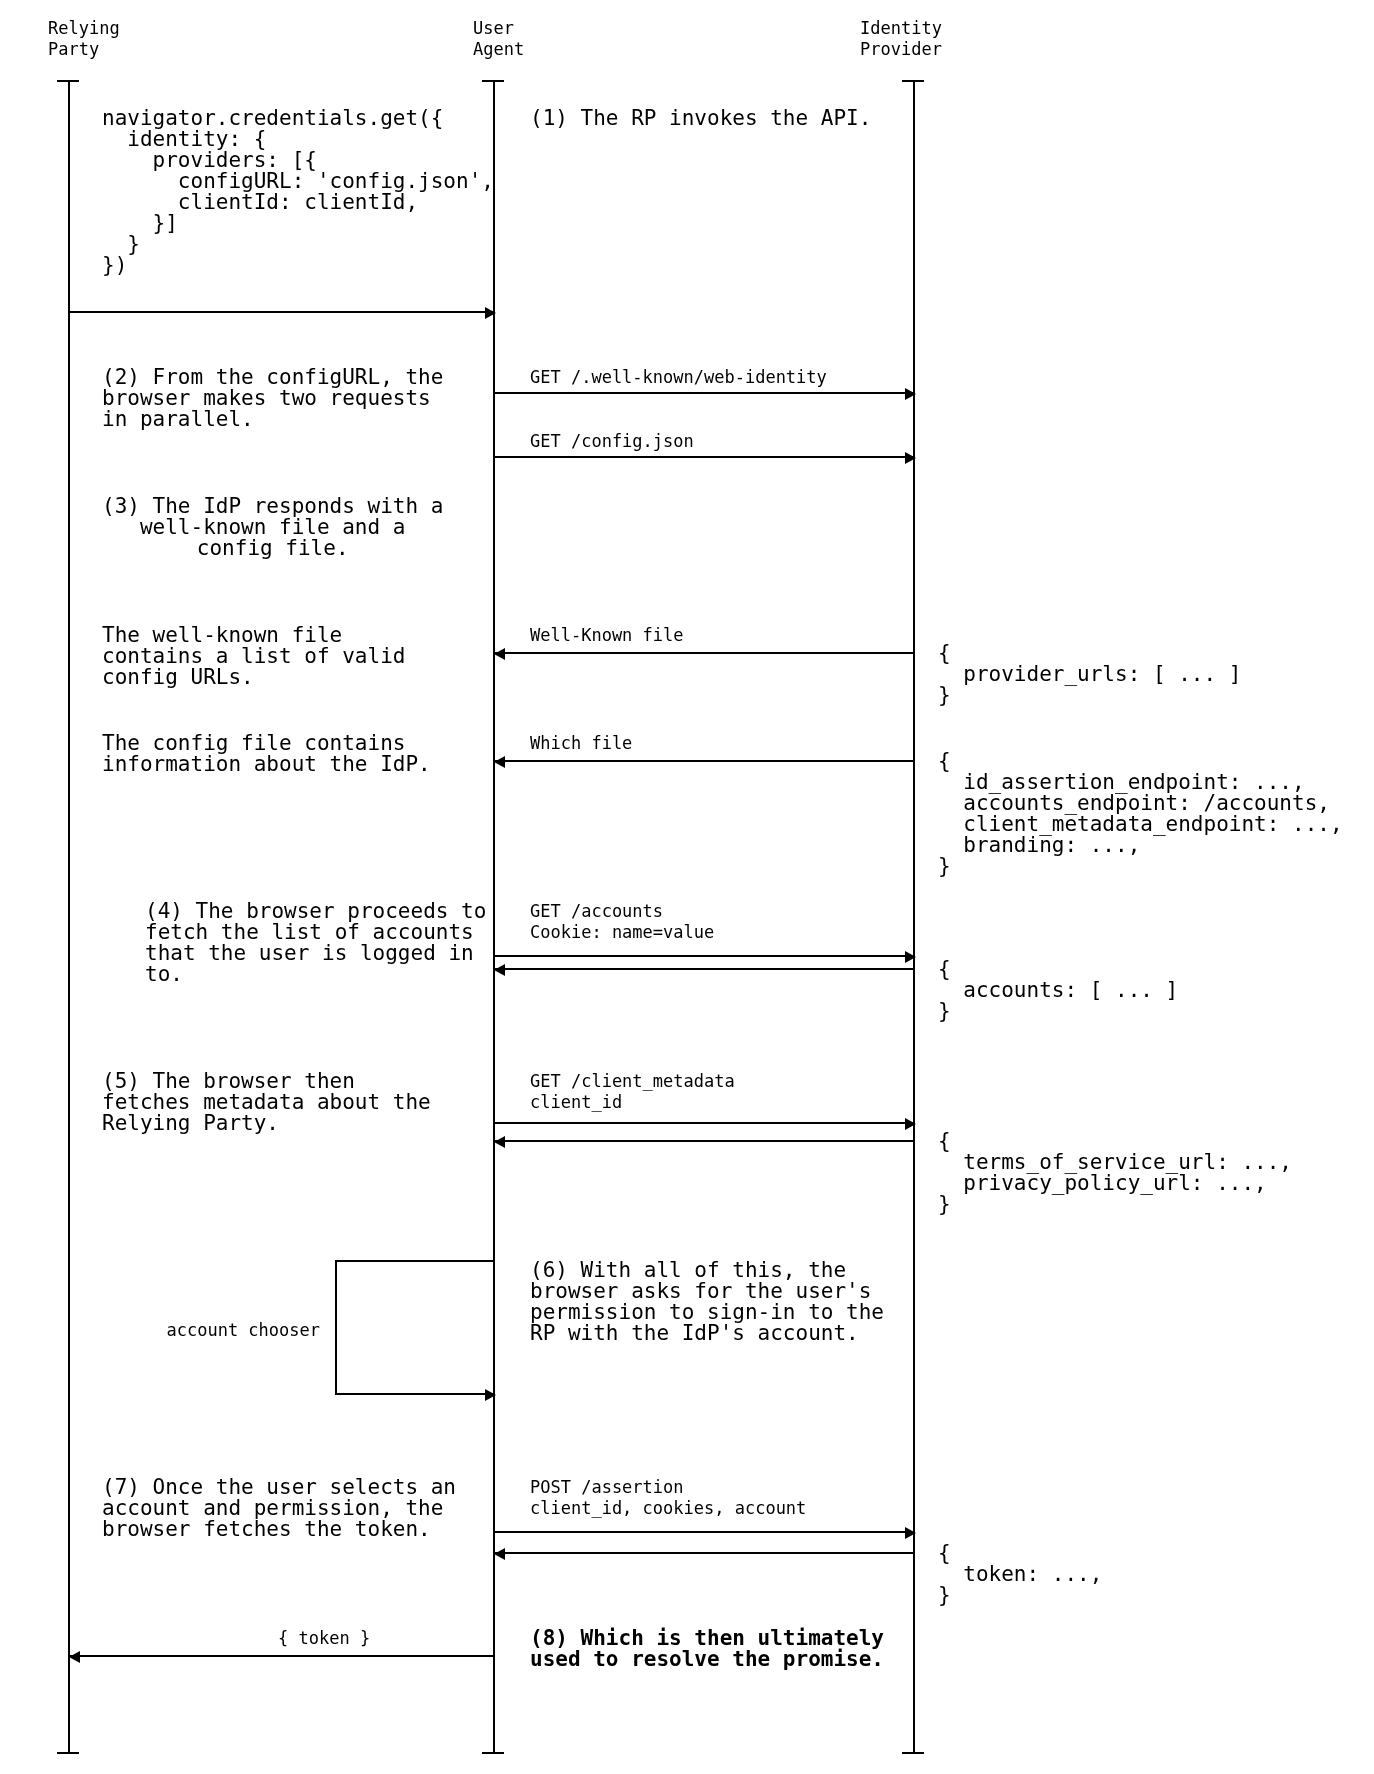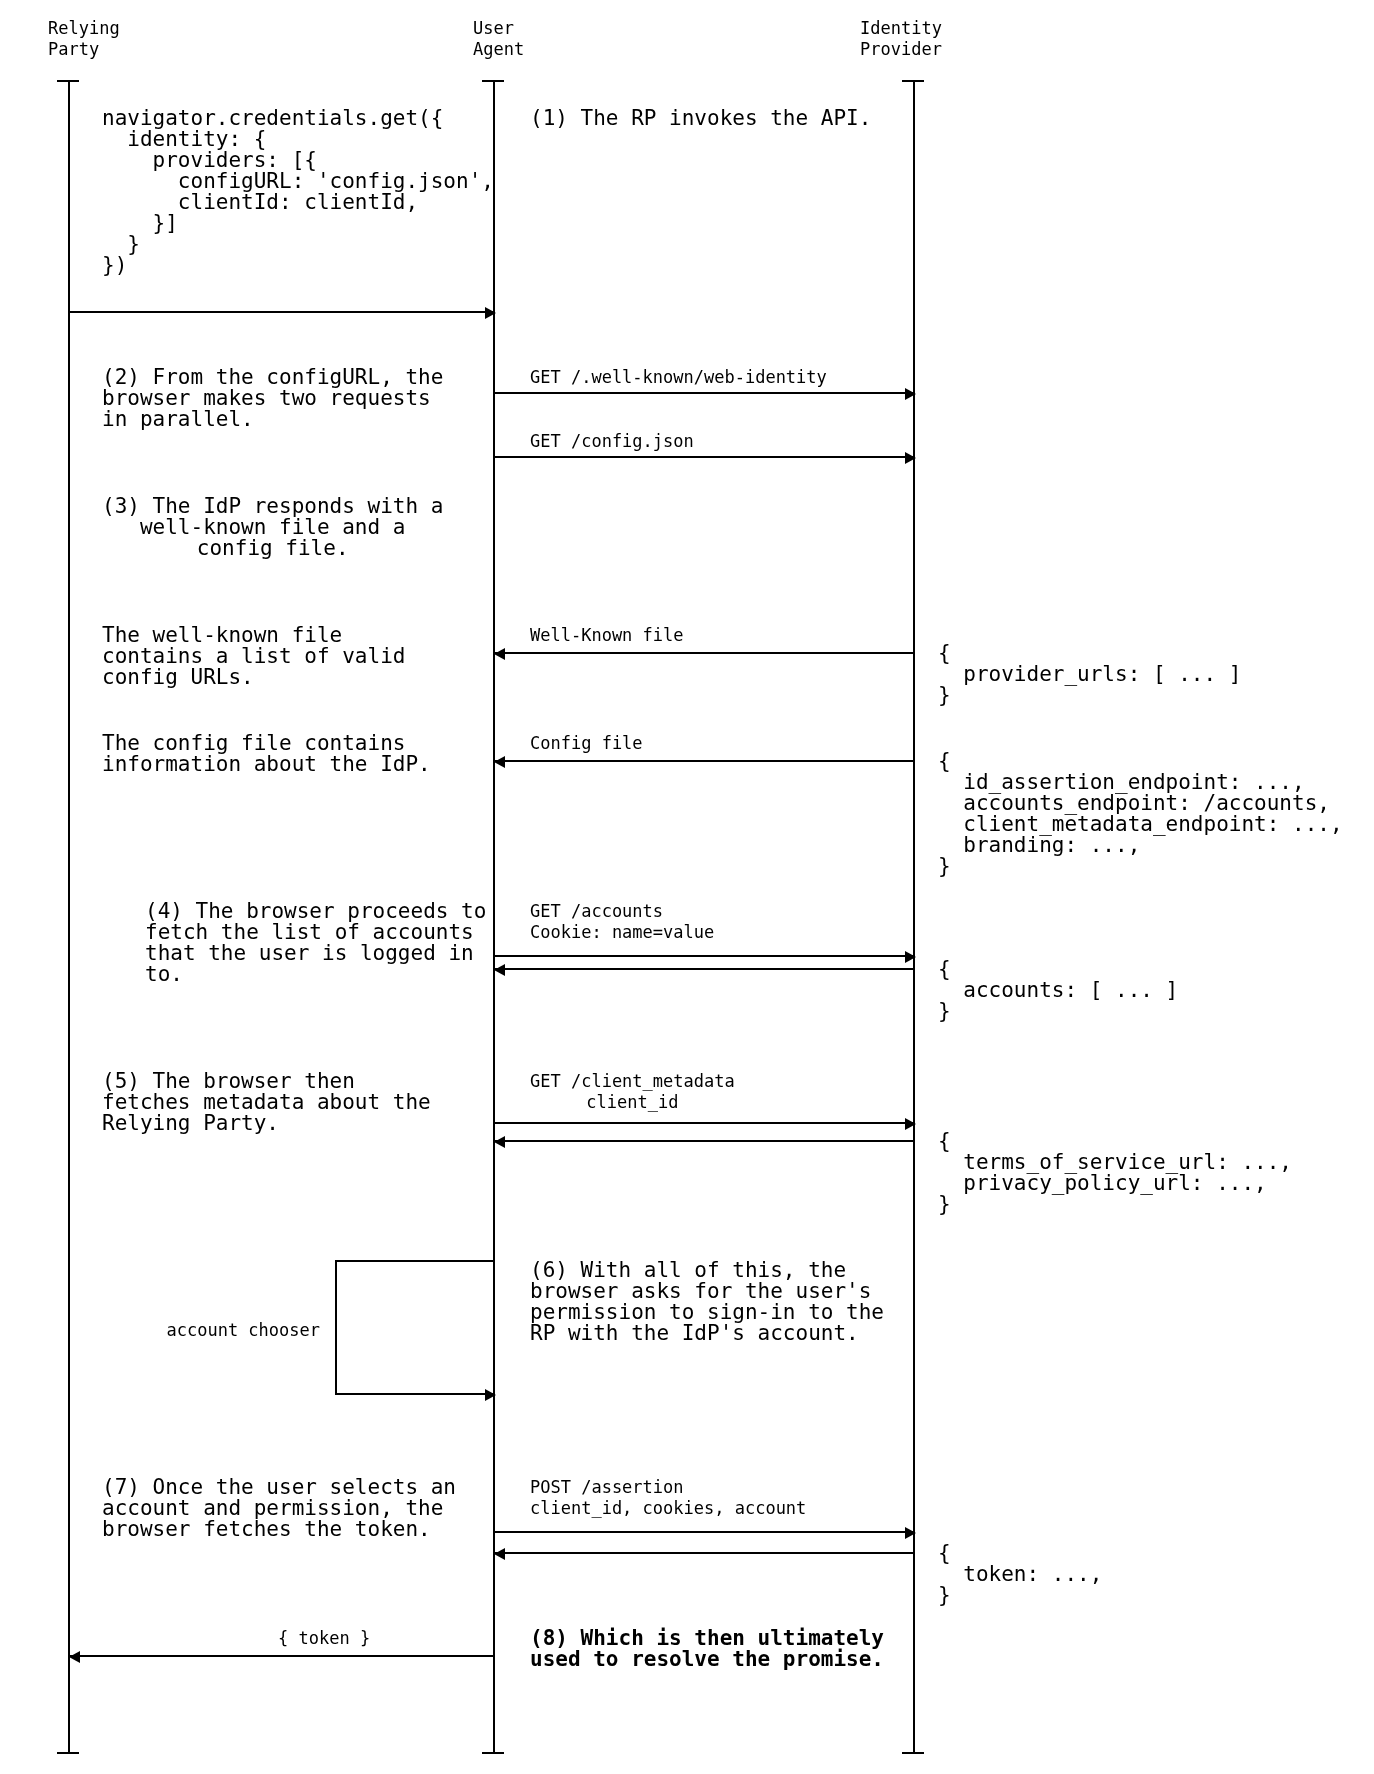--- a/index.html
+++ b/index.html
@@ -139,21 +139,21 @@
   <div class="msg-label" style="left:530px; top:625px;">Well-Known file</div>
   <div class="arrow left" style="left:495px; top:652px; width:420px;">
     <span class="head"></span>
   </div>
   <div class="note" style="left:938px; top:643px;">{
   provider_urls: [ ... ]
 }</div>
 
   <div class="note" style="left:102px; top:733px;">The config file contains
 information about the IdP.</div>
-  <div class="msg-label" style="left:530px; top:733px;">Config file</div>
+  <div class="msg-label" style="left:530px; top:733px;">Which file</div>
   <div class="arrow left" style="left:495px; top:760px; width:420px;">
     <span class="head"></span>
   </div>
   <div class="note" style="left:938px; top:751px;">{
   id_assertion_endpoint: ...,
   accounts_endpoint: /accounts,
   client_metadata_endpoint: ...,
   branding: ...,
 }</div>
 
@@ -169,21 +169,21 @@
   <div class="arrow left" style="left:495px; top:968px; width:420px;">
     <span class="head"></span>
   </div>
   <div class="note" style="left:938px; top:959px;">{
   accounts: [ ... ]
 }</div>
 
   <div class="note" style="left:102px; top:1071px;">(5) The browser then
 fetches metadata about the
 Relying Party.</div>
-  <div class="msg-label" style="left:530px; top:1071px;text-align:center;">GET /client_metadata
+  <div class="msg-label" style="left:530px; top:1071px;">GET /client_metadata
 client_id</div>
   <div class="arrow right" style="left:495px; top:1122px; width:420px;">
     <span class="head"></span>
   </div>
   <div class="arrow left" style="left:495px; top:1140px; width:420px;">
     <span class="head"></span>
   </div>
   <div class="note" style="left:938px; top:1131px;">{
   terms_of_service_url: ...,
   privacy_policy_url: ...,

